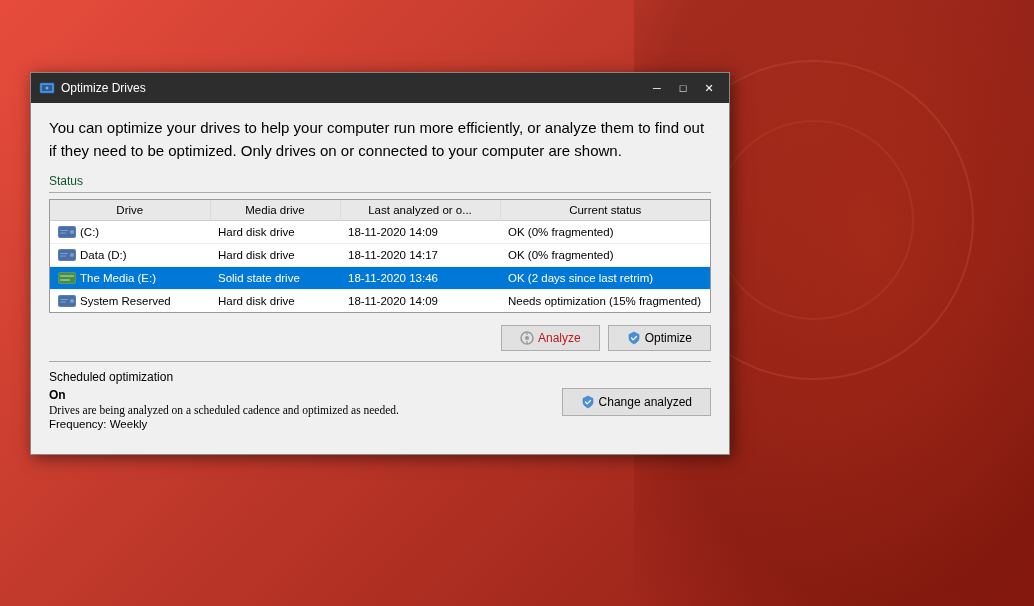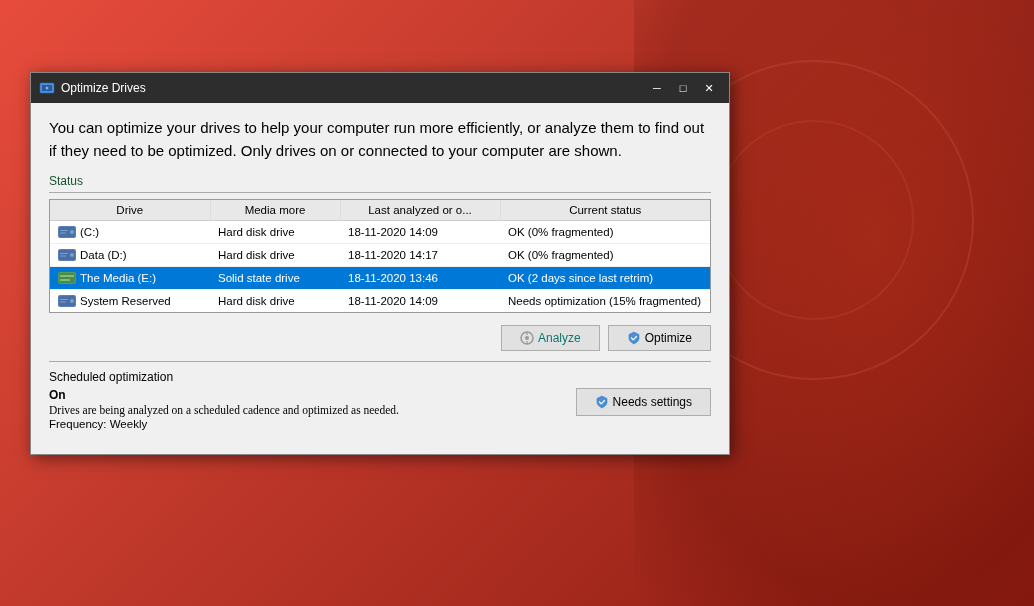--- a/index.html
+++ b/index.html
@@ -167,21 +167,21 @@
       border: 1px solid #adadad;
       cursor: pointer;
       display: flex;
       align-items: center;
       gap: 4px;
       min-width: 90px;
       justify-content: center;
     }
 
     .btn:disabled {
-      color: #0f766e;
+      color: #b91c1c;
       cursor: default;
     }
 
     
     .scheduled-section {
       border-top: 1px solid #aaa;
       padding-top: 8px;
       margin-bottom: 10px;
     }
 
@@ -275,21 +275,21 @@
     <div>
       <div class="section-label">Status</div>
       <hr class="divider">
     </div>
 
     <div class="drives-table-container">
       <table>
         <thead>
           <tr>
             <th class="col-drive">Drive</th>
-            <th class="col-media">Media more</th>
+            <th class="col-media">Media drive</th>
             <th class="col-last">Last analyzed or o...</th>
             <th class="col-status">Current status</th>
           </tr>
         </thead>
         <tbody>
 
           <tr>
             <td>
               <div class="drive-cell">
                 <svg width="18" height="14" viewBox="0 0 18 14" style="margin-right:4px;flex-shrink:0;">
@@ -389,20 +389,20 @@
         <div class="scheduled-info">
           <div class="scheduled-on">On</div>
           <div class="scheduled-desc">Drives are being analyzed on a scheduled cadence and optimized as needed.</div>
           <div class="scheduled-freq">Frequency: Weekly</div>
         </div>
         <button class="btn" style="min-width:120px;height:28px;white-space:nowrap;">
           <svg width="14" height="14" viewBox="0 0 14 14">
             <path d="M7 1 L12 3.5 L12 7.5 C12 10.5 7 13 7 13 C7 13 2 10.5 2 7.5 L2 3.5 Z" fill="#4a90d9" stroke="#2a70b9" stroke-width="0.5"></path>
             <path d="M4.5 7 L6.2 8.8 L9.5 5.5" stroke="white" stroke-width="1.2" fill="none" stroke-linecap="round" stroke-linejoin="round"></path>
           </svg>
-          <span>Needs settings</span>
+          <span>Change analyzed</span>
         </button>
       </div>
     </div>
 
 
   </div>
 </div>
 
 </body></html>

